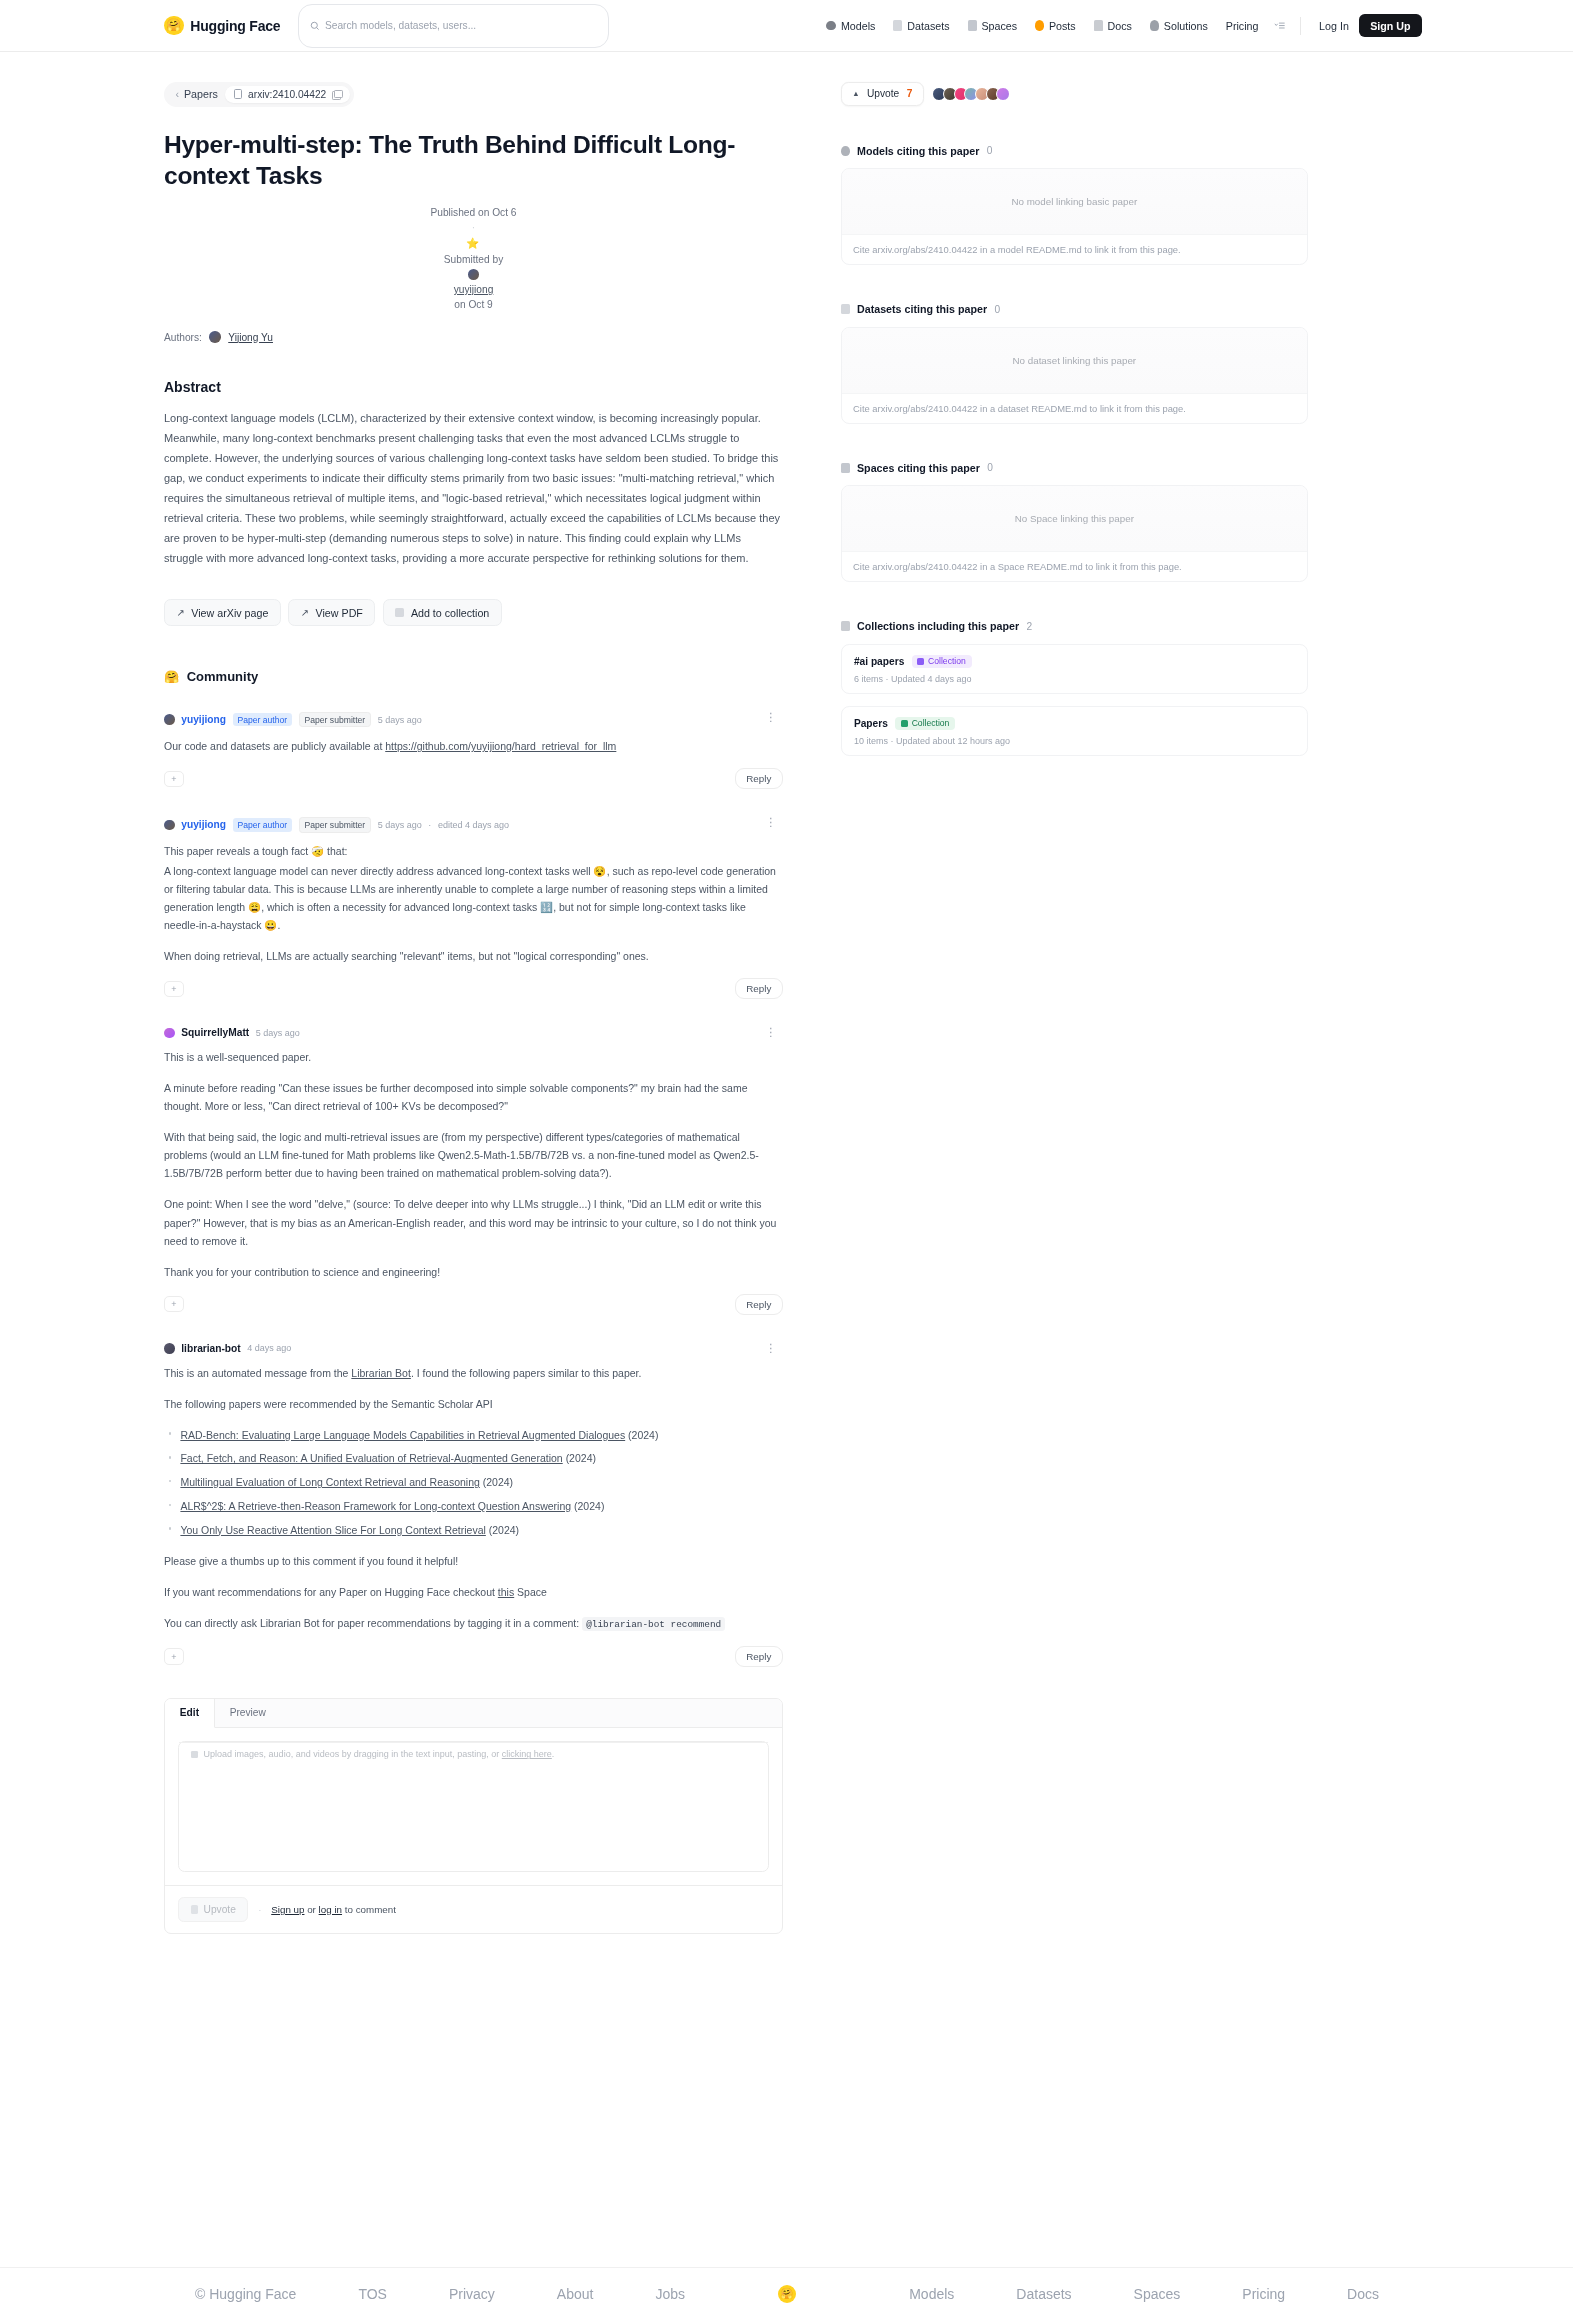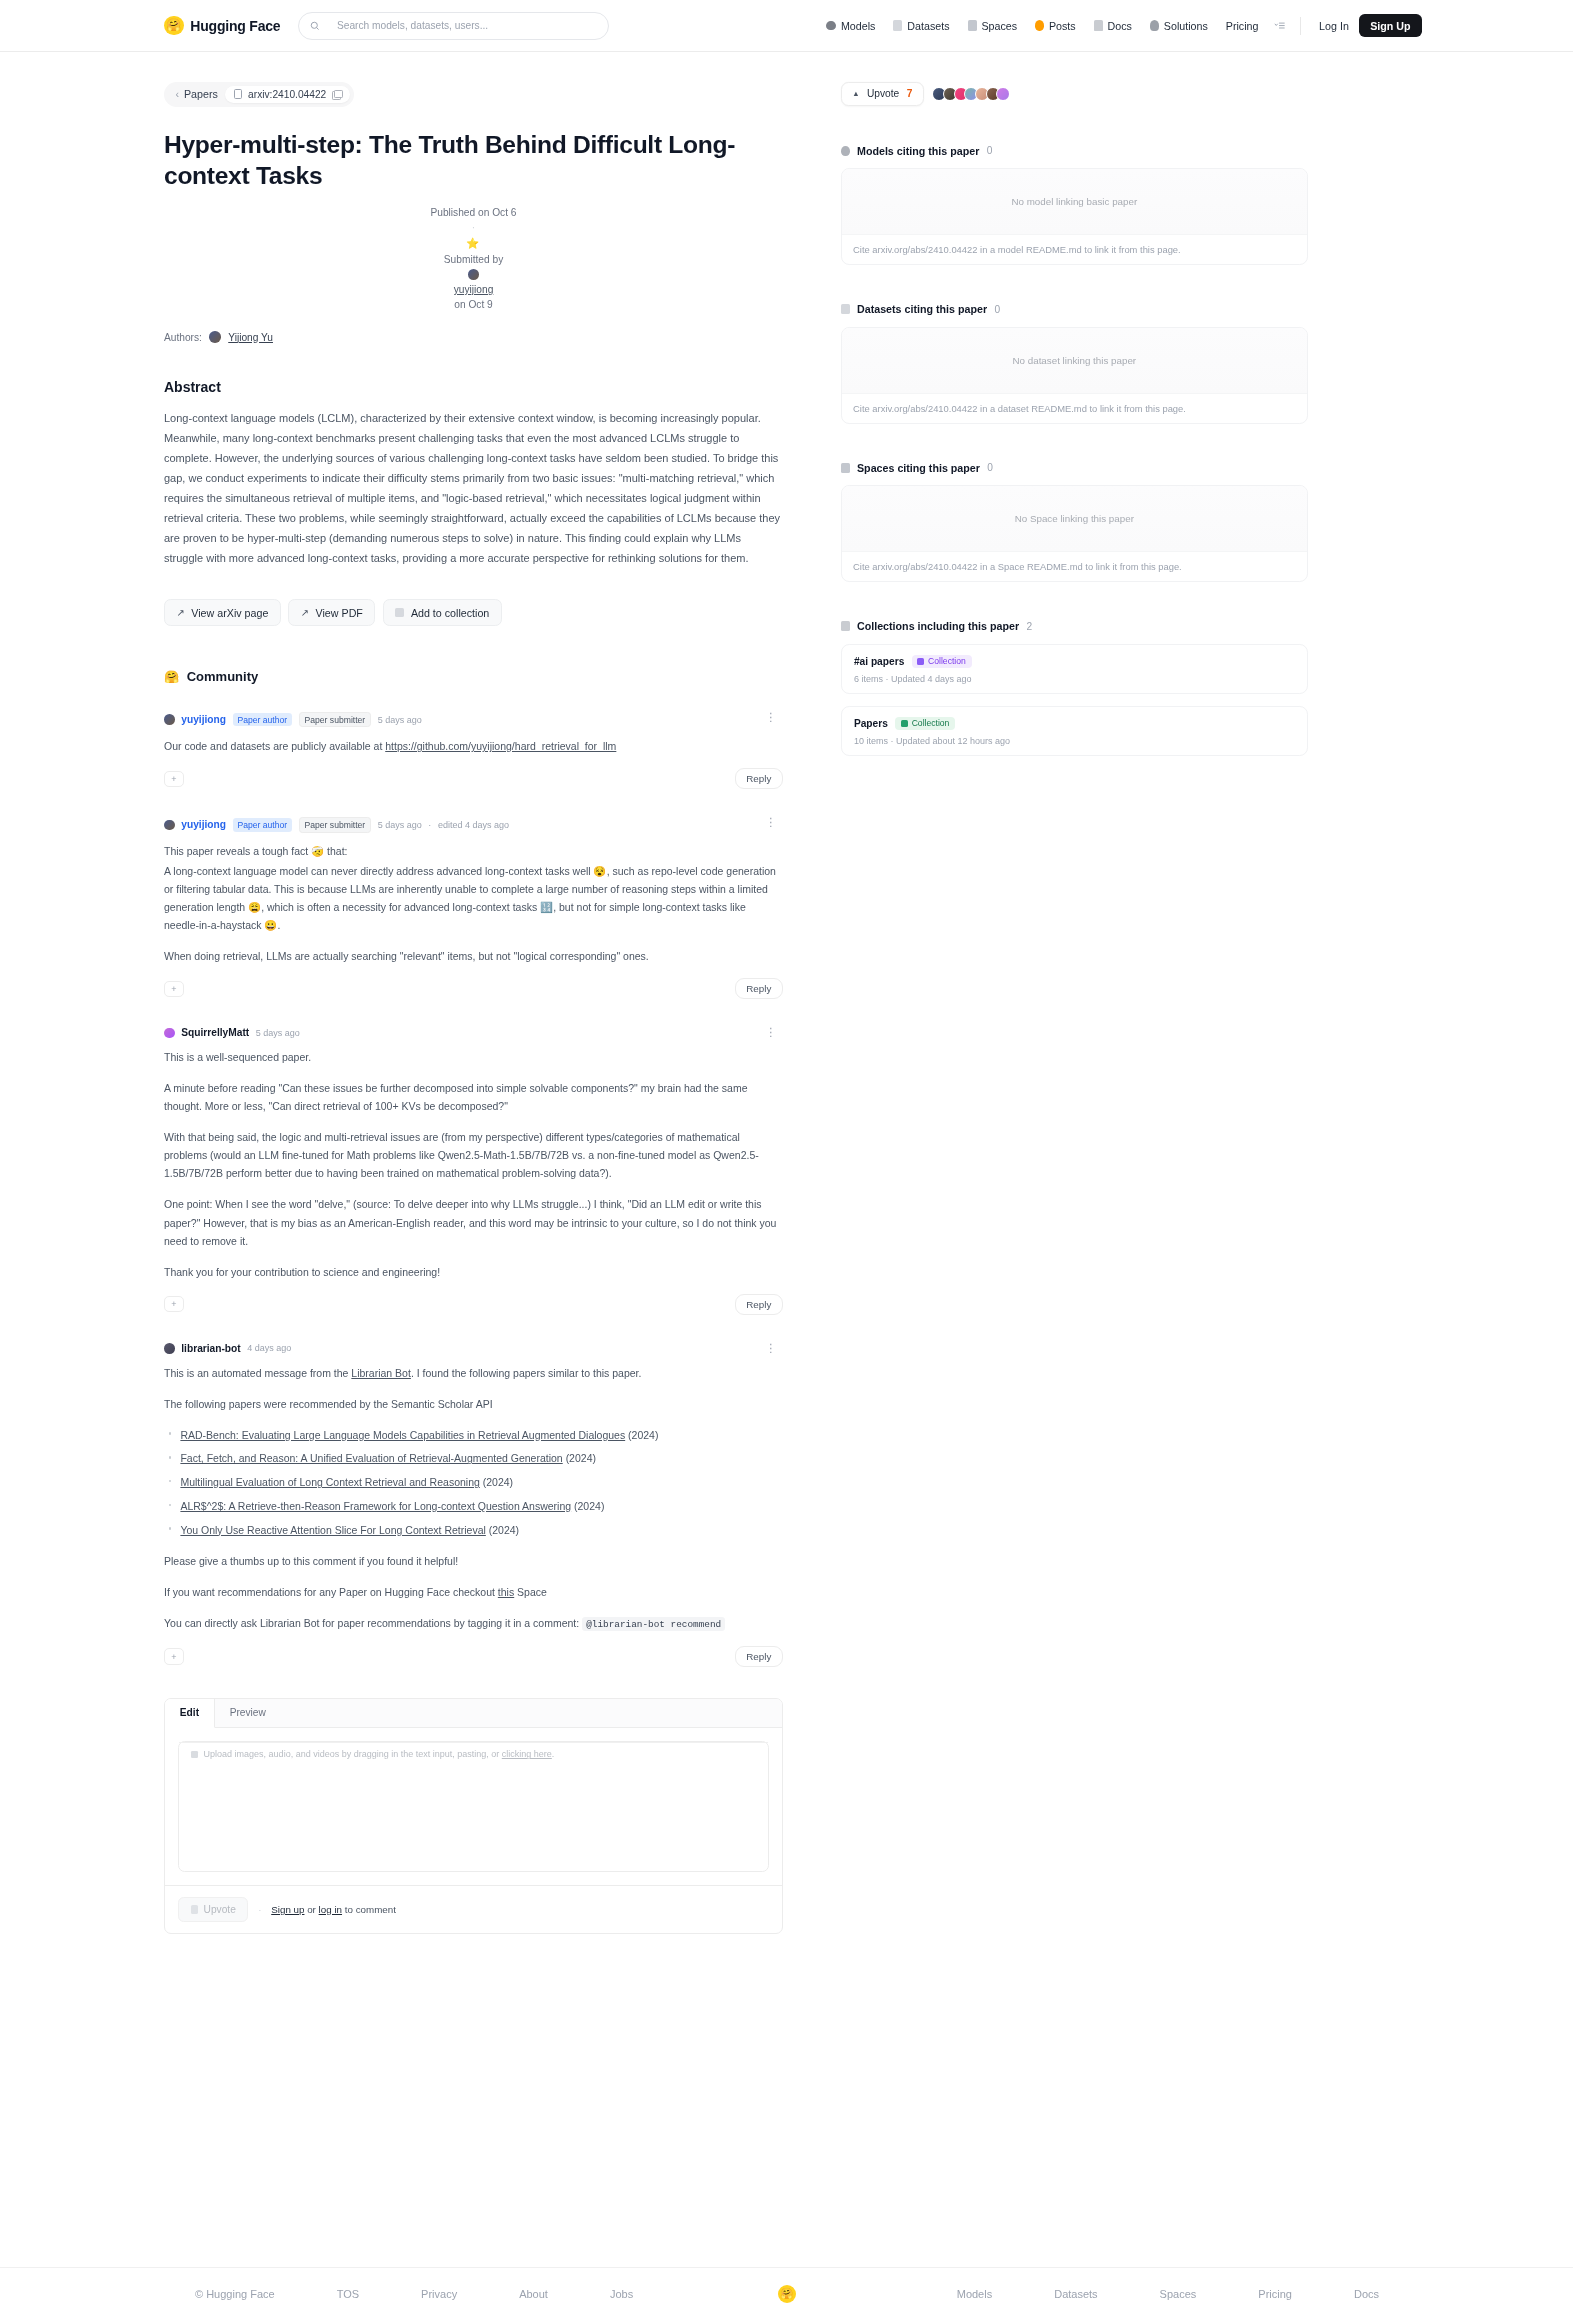--- a/index.html
+++ b/index.html
@@ -23,22 +23,22 @@
   }
   .brand { display: flex; align-items: center; gap: 6.6px; margin-right: 18px; }
   .brand-logo {
     width: 19.7px; height: 19.7px; border-radius: 50%;
     background: #ffd21e; position: relative; flex: none;
     display:flex; align-items:center; justify-content:center;
     font-size: 12.3px; line-height: 1;
   }
   .brand-name { font-size: 14px; font-weight: bold; color: #111827; letter-spacing: -0.2px; }
   .search-box {
-    width: 311px; height: 28px; border: 0.8px solid #e5e7eb; border-radius: 14px;
-    display: flex; align-items: center; gap: 17px; padding: 0 10.7px;
+    width: 311px; height: 44px; border: 0.8px solid #e5e7eb; border-radius: 14px;
+    display: flex; align-items: center; gap: 5px; padding: 0 10.7px;
     background: #fff;
   }
   .search-box .ph { font-size: 10.2px; color: #9ca3af; }
   .nav-right {
     margin-left: auto; display: flex; align-items: center; gap: 0px;
     padding-right: 152px;
   }
   .nav-item {
     display: flex; align-items: center; gap: 4.9px;
     font-size: 10.7px; color: #1f2937; padding: 4.9px 9px; border-radius: 4.9px;
@@ -265,21 +265,21 @@
   .coll-meta { font-size:9px; color:#9ca3af; margin-top:5.7px; }
 
   
   .footer {
     position:absolute; left:0; right:0; bottom:0;
     border-top: 0.8px solid #f0f0f0; height: 52px;
     display:flex; align-items:center; padding: 0 164px;
   }
   .f-left { display:flex; align-items:center; gap:0; flex:1; }
   .f-right { display:flex; align-items:center; gap:0; flex:1; justify-content:flex-end;}
-  .f-item { font-size:11px; color:#9ca3af; padding: 0 31px; white-space:nowrap;text-align:center;}
+  .f-item { font-size:14px; color:#9ca3af; padding: 0 31px; white-space:nowrap;text-align:center;}
   .f-logo {
     width:18px;height:18px;border-radius:50%;background:#ffd21e;
     display:flex;align-items:center;justify-content:center;font-size:10.7px;
     margin: 0 8.2px; flex:none;
   }
 </style>
 </head>
 <body>
 
 <div class="navbar">

